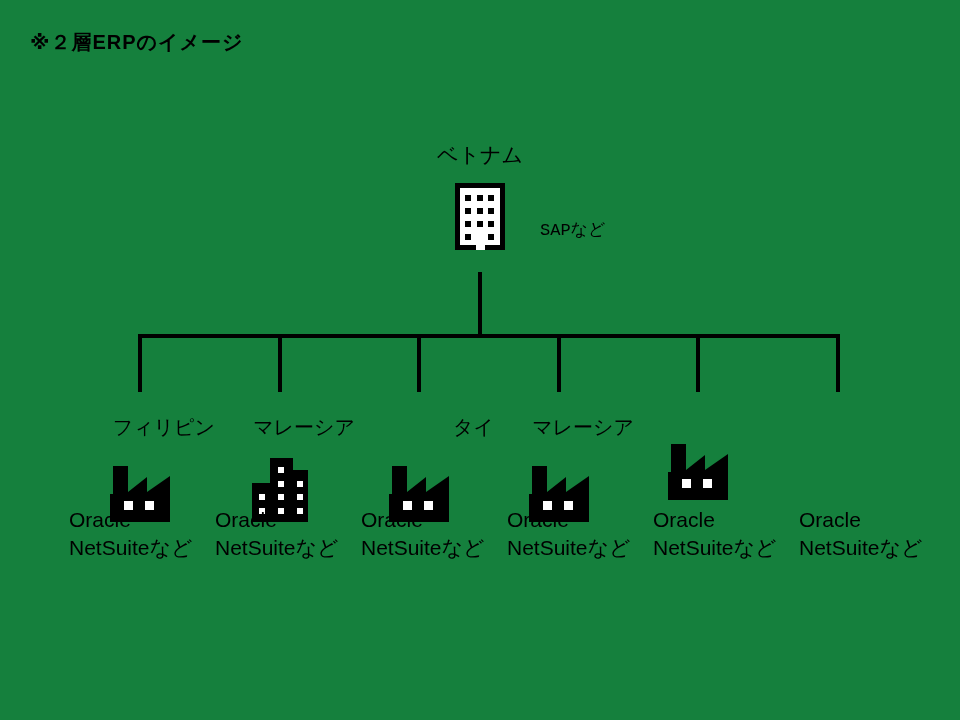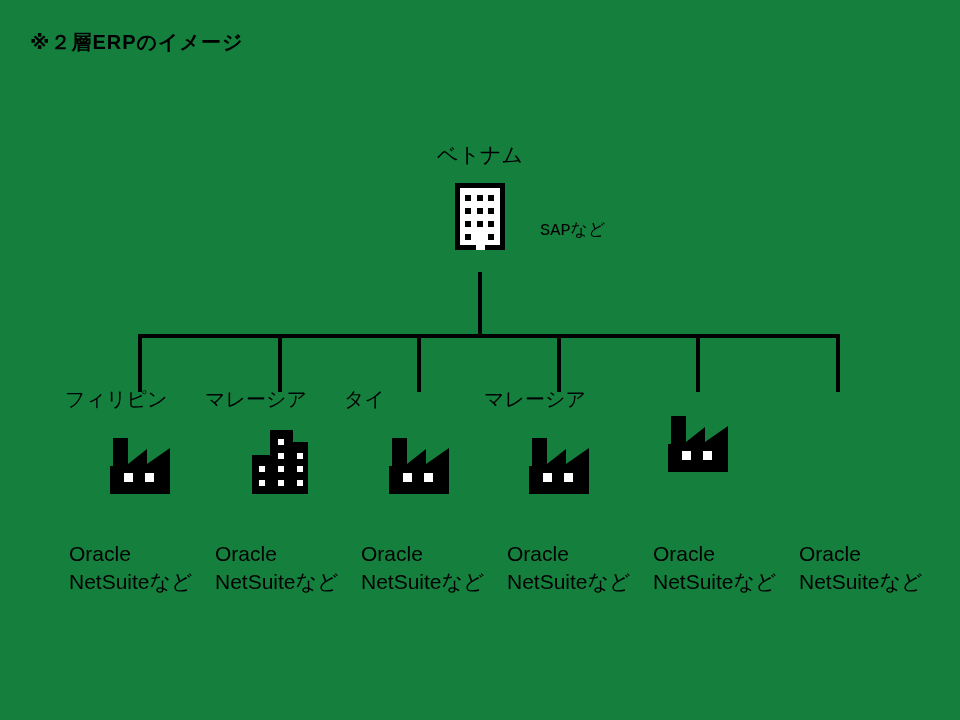--- a/index.html
+++ b/index.html
@@ -28,33 +28,33 @@
   }
   
   .line { position:absolute; background:#000000; }
   .trunk { left:478px; top:272px; width:4px; height:66px; }
   .hbar  { left:138px; top:334px; width:702px; height:4px; }
   .drop  { top:334px; width:4px; height:58px; }
   .drop.p1{ left:138px } .drop.p2{ left:278px } .drop.p3{ left:417px }
   .drop.p4{ left:557px } .drop.p5{ left:696px } .drop.p6{ left:836px }
   
   .unit {
-    position:absolute; top:388px; width:150px; text-align:left;
+    position:absolute; top:416px; width:150px; text-align:right;
   }
   .unit.p1{ left:65px }  .unit.p2{ left:205px } .unit.p3{ left:344px }
   .unit.p4{ left:484px } .unit.p5{ left:623px } .unit.p6{ left:763px }
   .country { font-size:20px; line-height:22px; white-space:nowrap; }
   .icon-slot {
     margin-top:22px; height:62px;
     display:flex; justify-content:center; align-items:flex-end;
   }
   
   .erp {
     position:absolute; top:506px;
-    font-size:21px; line-height:28px; text-align:left; white-space:nowrap;margin-top:34px;
+    font-size:21px; line-height:28px; text-align:left; white-space:nowrap;
   }
   .erp.p1{ left:69px }  .erp.p2{ left:215px } .erp.p3{ left:361px }
   .erp.p4{ left:507px } .erp.p5{ left:653px } .erp.p6{ left:799px }
   .erp span { display:block; }
 </style>
 </head>
 <body>
 
 <div class="slide">
 

